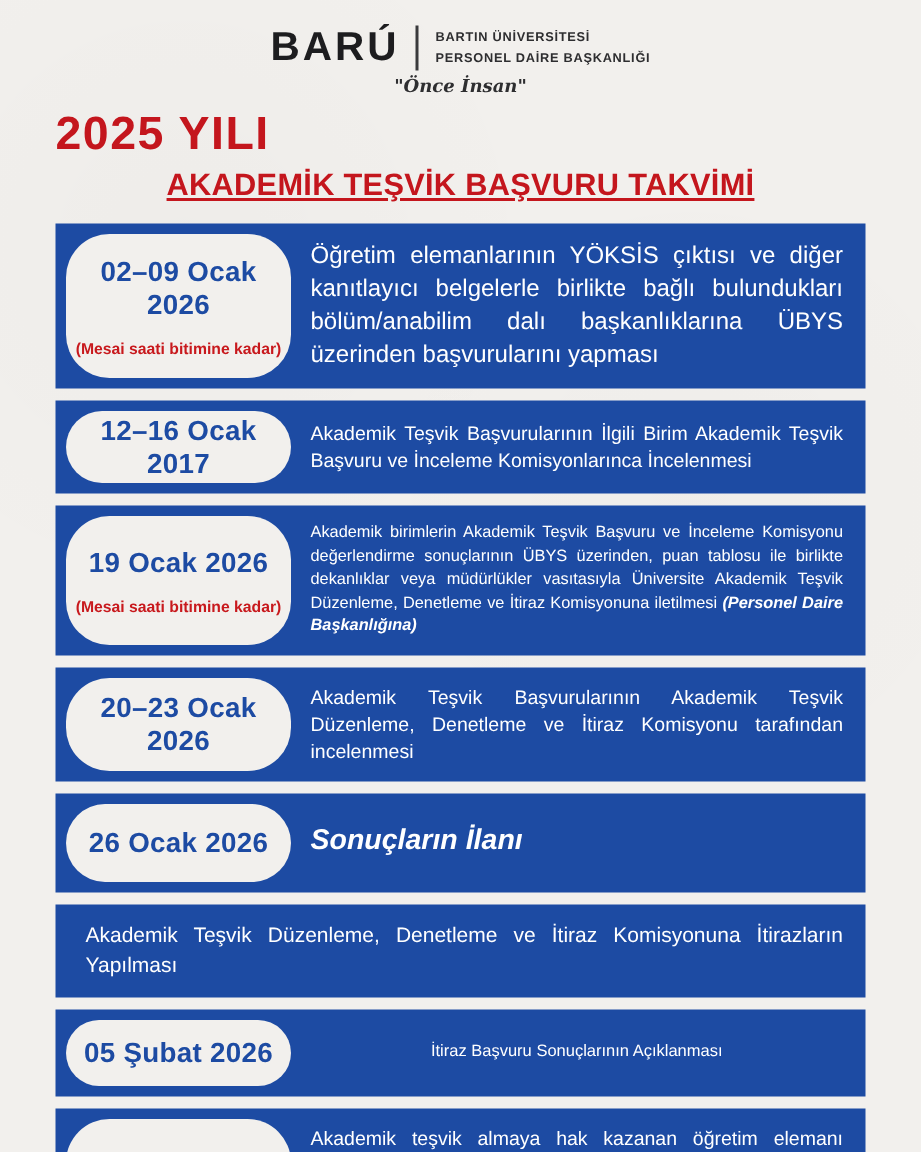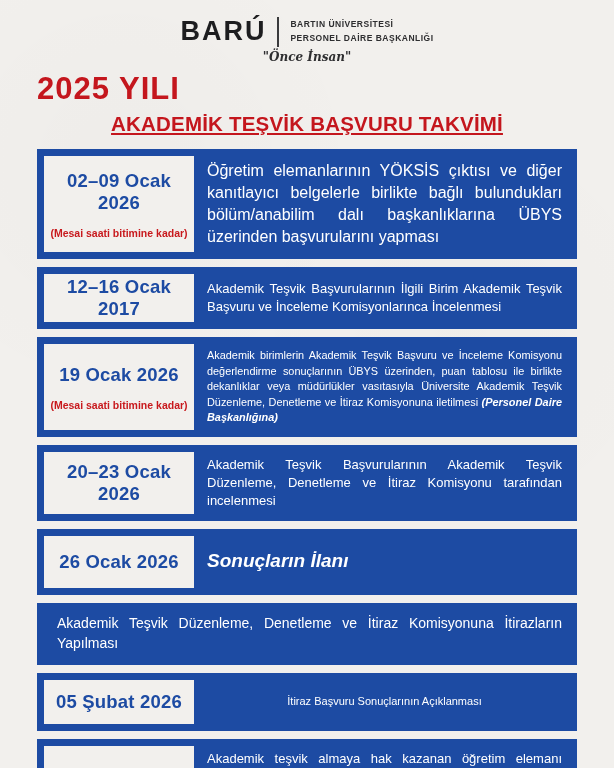--- a/index.html
+++ b/index.html
@@ -42,21 +42,21 @@
     font-weight:800; letter-spacing:0.2px; margin-top:5px;text-decoration:underline;
   }
   
   .rows { display:flex; flex-direction:column; gap:8px; margin-top:13px; }
   .row { background:#1d4ba3; display:flex; padding:7px; }
   .r1{min-height:70px} .r2{min-height:57px} .r3{min-height:69px} .r4{min-height:56px}
   .r5{min-height:66px} .r6{min-height:62px} .r7{min-height:58px} .r8{min-height:65px}
   .datebox {
     flex:0 0 150px; background:#f2f0ed;
     display:flex; flex-direction:column; align-items:center; justify-content:center;
-    text-align:center; gap:13px; padding:2px;
+    text-align:center; gap:13px; padding:2px;border-radius:29px;
   }
   .date { color:#1d4ba3; font-weight:800; font-size:18.5px; letter-spacing:0.2px; }
   .date-note { color:#c8191d; font-weight:bold; font-size:10.5px; }
   .desc {
     flex:1; display:flex; flex-direction:column; justify-content:center;
     color:#ffffff; padding:4px 8px 4px 13px;
     font-size:13px; line-height:1.38; text-align:justify;
   }
   .desc p { display:inline; }
   .r1 .desc { font-size:16px; }

